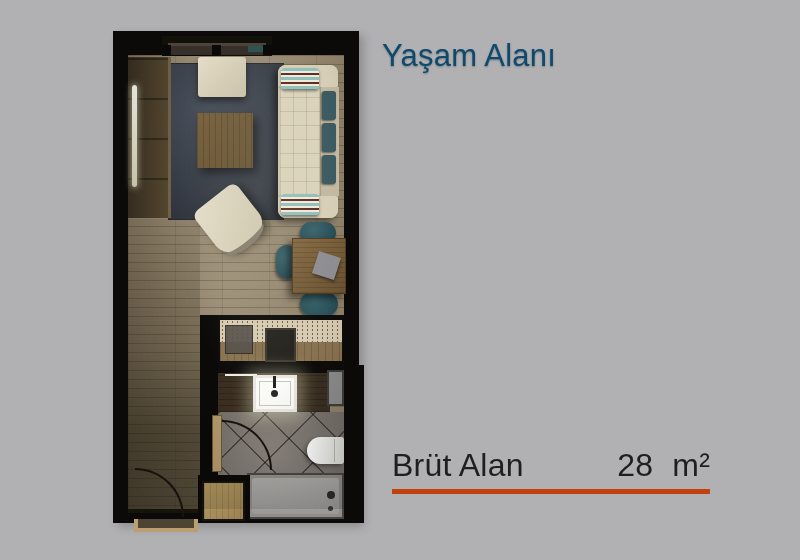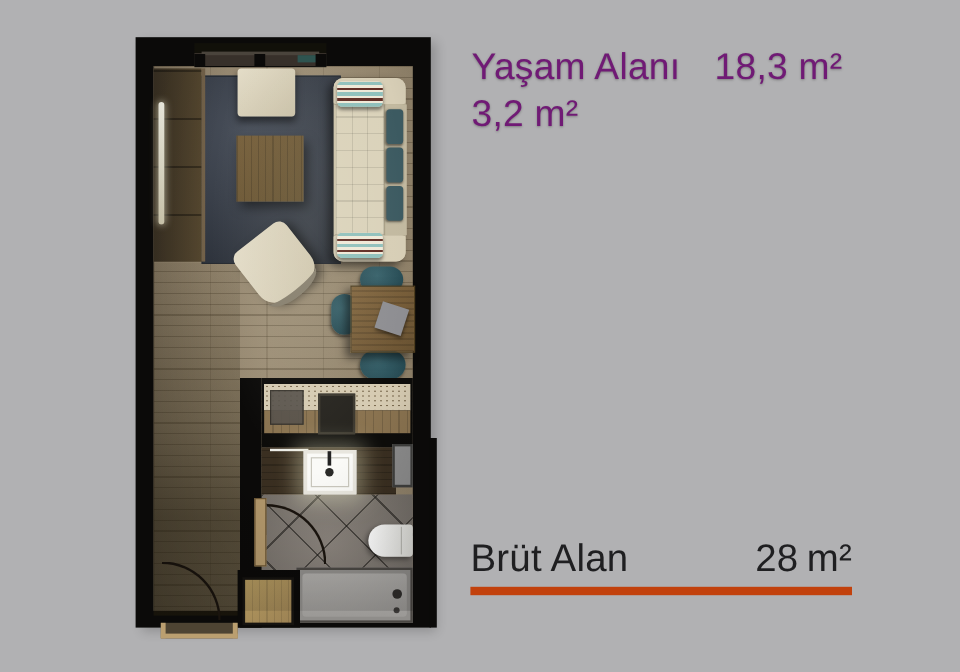--- a/index.html
+++ b/index.html
@@ -4,29 +4,29 @@
 <style>
   html,body{margin:0;padding:0;}
   body{
     width:800px;height:560px;position:relative;overflow:hidden;
     background:#B1B1B3;
     font-family:"Liberation Sans","DejaVu Sans",sans-serif;
   }
   .abs{position:absolute;}
 
   
-  .legend{left:393px;top:36px;width:309px;color:#701a75;
+  .legend{left:382px;top:36px;width:309px;color:#0c4a6e;
     text-shadow:0 1px 2px rgba(0,0,0,0.30);}
   .legend-row{display:flex;justify-content:space-between;
     font-size:31px;line-height:39px;font-weight:400;letter-spacing:.2px;}
   .total{left:392px;top:447px;width:318px;display:flex;justify-content:space-between;
     color:#1F1F21;font-size:32px;line-height:36px;font-weight:400;letter-spacing:.2px;
-    border-bottom:7px solid #c2410c;padding-bottom:6px;}
+    border-bottom:5px solid #c2410c;padding-bottom:6px;}
   .total-val{display:flex;}
-  .total-unit{margin-left:7px;}
+  .total-unit{margin-left:19px;}
 
   
   .plan{left:113px;top:31px;width:246px;height:492px;background:#0B0A09;
     box-shadow:5px 4px 9px rgba(0,0,0,0.20);}
   .interior{left:15px;top:24px;width:216px;height:454px;
     background:
       repeating-linear-gradient(180deg, rgba(55,44,26,0.28) 0 1px, rgba(0,0,0,0) 1px 9px),
       repeating-linear-gradient(90deg, rgba(55,44,26,0.14) 0 1px, rgba(0,0,0,0) 1px 47px),
       linear-gradient(90deg,#8C7E67,#9C8E76 45%,#8F8169);}
   .light-overlay{left:15px;top:24px;width:216px;height:454px;z-index:40;pointer-events:none;
@@ -237,24 +237,22 @@
   <div class="abs threshold"></div>
   <div class="abs cabinet-niche"></div>
   <div class="abs shoe-cabinet"></div>
 
   <div class="abs light-overlay"></div>
 </div>
 
 <div class="abs legend">
   <div class="legend-row">
     <span>Yaşam Alanı</span>
-    <span>18,3 m²</span>
   </div>
   <div class="legend-row">
-    <span>3,2 m²</span>
   </div>
 </div>
 
 <div class="abs total">
   <span>Brüt Alan</span>
   <span class="total-val">
     <span>28</span>
     <span class="total-unit">m²</span>
   </span>
 </div>

